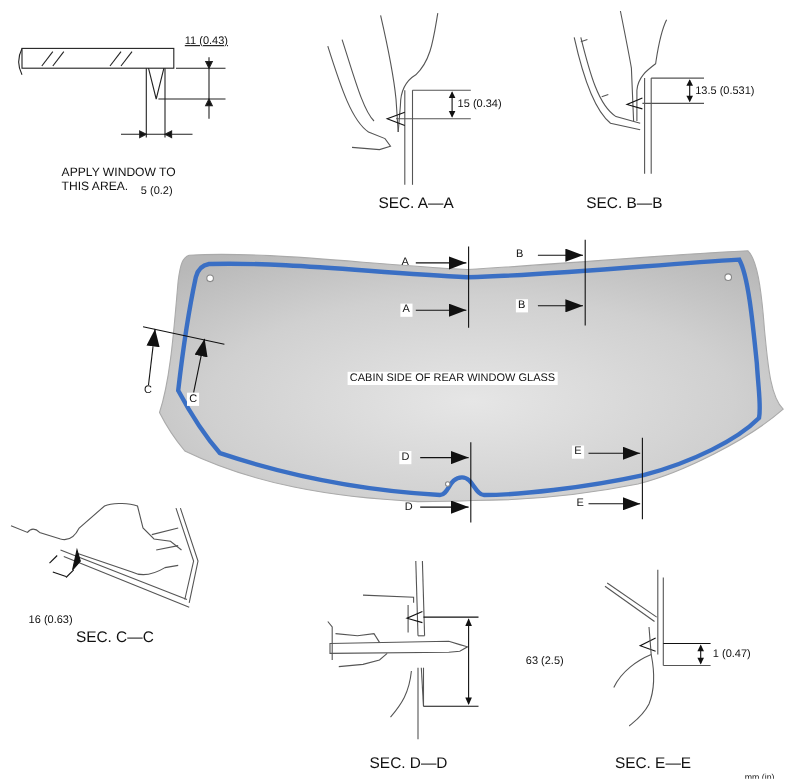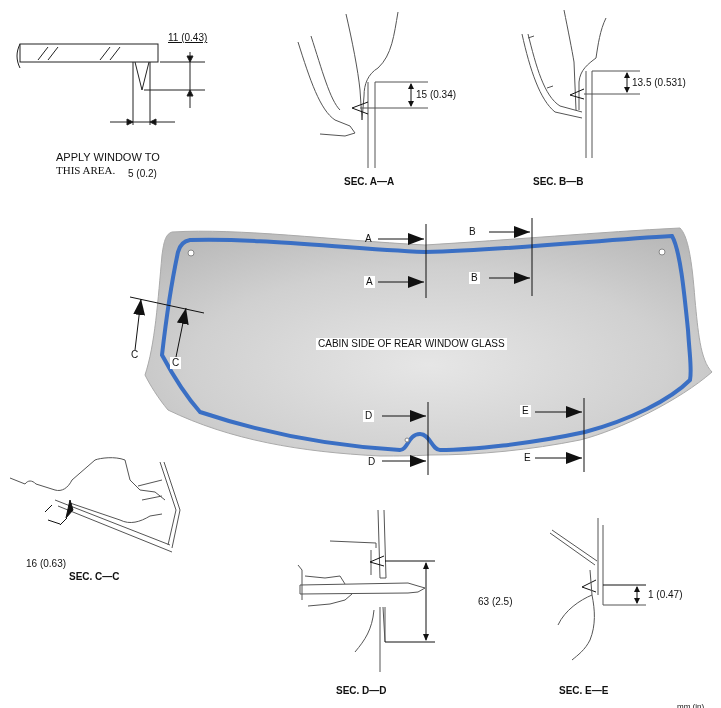--- a/index.html
+++ b/index.html
@@ -1,20 +1,20 @@
 <!DOCTYPE html>
 <html><head>
 <meta charset="utf-8">
 <style>
   html, body { margin: 0; padding: 0; background: #ffffff; }
   body { width: 721px; height: 708px; position: relative; overflow: hidden;
          font-family: "Liberation Sans", sans-serif; color: #111; }
   svg { position: absolute; left: 0; top: 0; }
   .lbl { position: absolute; font-size: 10px; white-space: nowrap; color: #111; }
-  .cap { font-size: 10px; font-weight: bold; }
+  .cap { font-size: 14px; }
   .boxed { background: #fff; padding: 0 2px; line-height: 12px; }
   .unit { font-size: 8px; margin-top: 13px; }
 </style>
 </head>
 <body>
 
 <svg width="721" height="708" viewBox="0 0 721 708">
   <defs>
     <radialGradient id="glassGrad" cx="0.5" cy="0.6" r="0.7">
       <stop offset="0" stop-color="#e6e6e6"></stop>
@@ -174,21 +174,21 @@
     <path d="M592,595 C595,610 596,625 590,640 C585,650 578,655 572,660"></path>
     <line x1="637" y1="587" x2="637" y2="603" stroke="#111"></line>
     <path d="M634,592 L637,586 L640,592 Z" fill="#111" stroke="none"></path>
     <path d="M634,598 L637,604 L640,598 Z" fill="#111" stroke="none"></path>
   </g>
 </svg>
 
 <div class="lbl" style="left:168px;top:32px;text-decoration:underline;">11 (0.43)</div>
 <div class="lbl" style="left:128px;top:128px;margin-top:40px;">5 (0.2)</div>
 <div class="lbl" style="left:56px;top:151px;font-size:11px;">APPLY WINDOW TO</div>
-<div class="lbl" style="left:56px;top:164px;font-size:11px;font-family:Liberation Serif, serif;">THIS AREA.</div>
+<div class="lbl" style="left:56px;top:164px;font-size:11px;">THIS AREA.</div>
 
 <div class="lbl" style="left:416px;top:89px;">15 (0.34)</div>
 <div class="lbl cap" style="left:344px;top:176px;">SEC. A—A</div>
 
 <div class="lbl" style="left:632px;top:77px;">13.5 (0.531)</div>
 <div class="lbl cap" style="left:533px;top:176px;">SEC. B—B</div>
 
 <div class="lbl" style="left:26px;top:538px;margin-top:20px;">16 (0.63)</div>
 <div class="lbl cap" style="left:69px;top:571px;">SEC. C—C</div>
 

